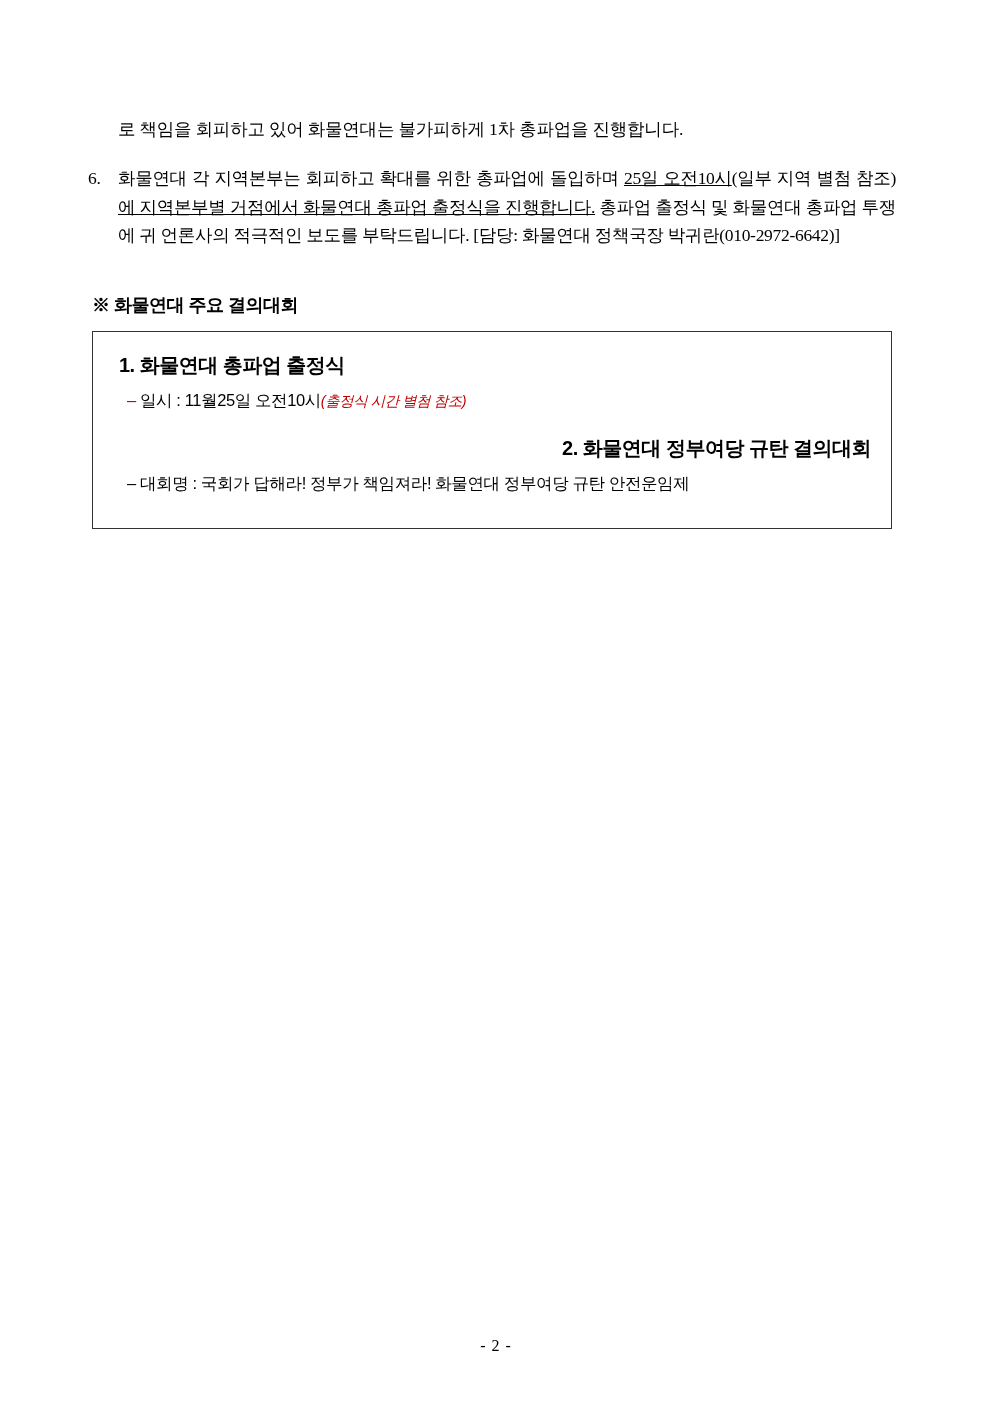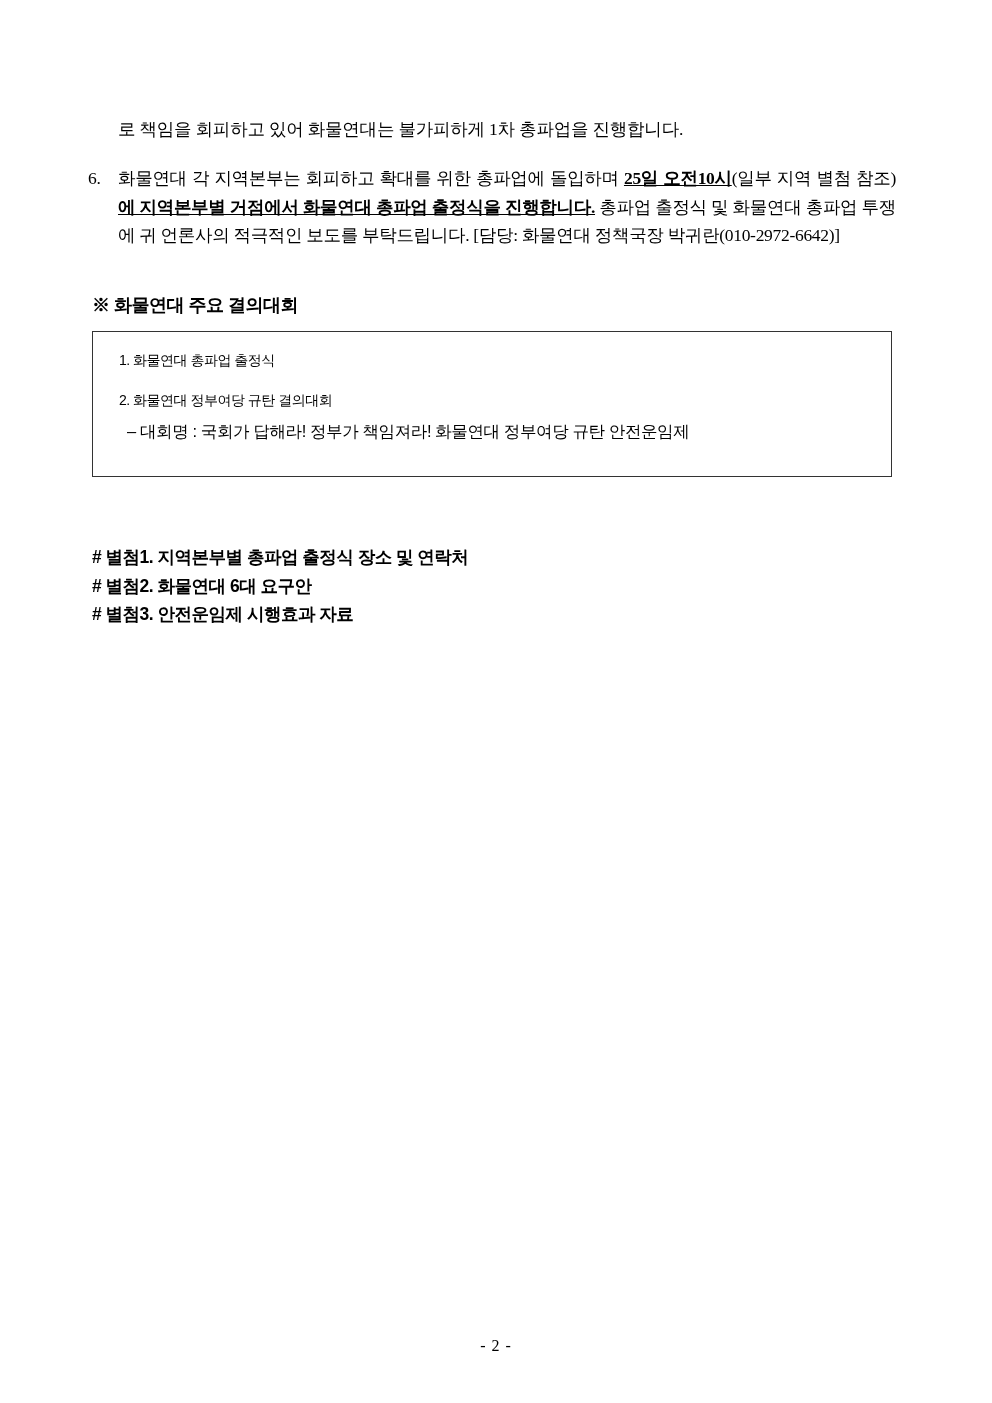--- a/index.html
+++ b/index.html
@@ -45,48 +45,49 @@
     width: 30px;
     flex: 0 0 30px;
     text-align: left;
   }
   .numbered .body {
     flex: 1 1 auto;
     text-align: justify;
     text-justify: inter-character;
   }
   .ul-bold {
-    font-weight: bold;
+    font-weight: normal;
     text-decoration: underline;
   }
 
   
   .section-mark {
     font-family: "Liberation Sans", sans-serif;
     font-size: 18px;
     font-weight: bold;
     margin: 44px 0 14px 4px;
     letter-spacing: -0.5px;
   }
 
   
   .schedule-box {
     border: 1px solid #333333;
     padding: 16px 20px 20px 20px;
     margin: 0 4px 0 4px;
     font-family: "Liberation Sans", sans-serif;
   }
   .sched-title {
-    font-size: 14px;
-    font-weight: normal;
+    font-size: 20px;
+    font-weight: bold;
     letter-spacing: -0.5px;
     margin: 4px 0 10px 6px;
   }
   .sched-title.second {
     margin-top: 22px;
+    text-align: right;
   }
   .sched-line {
     font-size: 16.5px;
     letter-spacing: -0.4px;
     margin: 0 0 12px 14px;
     line-height: 1.45;
   }
   .sched-line.red-dash .dash {
     color: #c00000;
   }
@@ -132,36 +133,37 @@
     <span class="num">6.</span>
     <span class="body"><span>화물연대 각 지역본부는 회피하고 확대를 위한 총파업에 돌입하며 </span><span class="ul-bold">25일 오전10시</span><span>(일부 지역 별첨 참조)</span><span class="ul-bold">에 지역본부별 거점에서 화물연대 총파업 출정식을 진행합니다.</span><span> 총파업 출정식 및 화물연대 총파업 투쟁에 귀 언론사의 적극적인 보도를 부탁드립니다. [담당: 화물연대 정책국장 박귀란(010-2972-6642)]</span></span>
   </div>
 
   <div class="section-mark">※ 화물연대 주요 결의대회</div>
 
   <div class="schedule-box">
 
     <div class="sched-title">1. 화물연대 총파업 출정식</div>
 
+    <div class="sched-line red-dash">
+      <span class="dash">–</span>
+      <span>일시</span>
+      <span>:</span>
+      <span>11월25일 오전10시</span><span class="note-italic">(출정식 시간 별첨 참조)</span>
+    </div>
 
 
     <div class="sched-title second">2. 화물연대 정부여당 규탄 결의대회</div>
 
     <div class="sched-line">
       <span class="dash">–</span>
       <span>대회명</span>
       <span>:</span>
       <span>국회가 답해라! 정부가 책임져라! 화물연대 정부여당 규탄 안전운임제</span>
     </div>
 
 
 
   </div>
 
-  <div class="attachments">
-    <div class="attach-line"># 별첨1. 지역본부별 총파업 출정식 장소 및 연락처</div>
-    <div class="attach-line"># 별첨2. 화물연대 6대 요구안</div>
-    <div class="attach-line"># 별첨3. 안전운임제 시행효과 자료</div>
-  </div>
 
 </div>
 
 <div class="page-number">- 2 -</div>
 
 </body></html>

